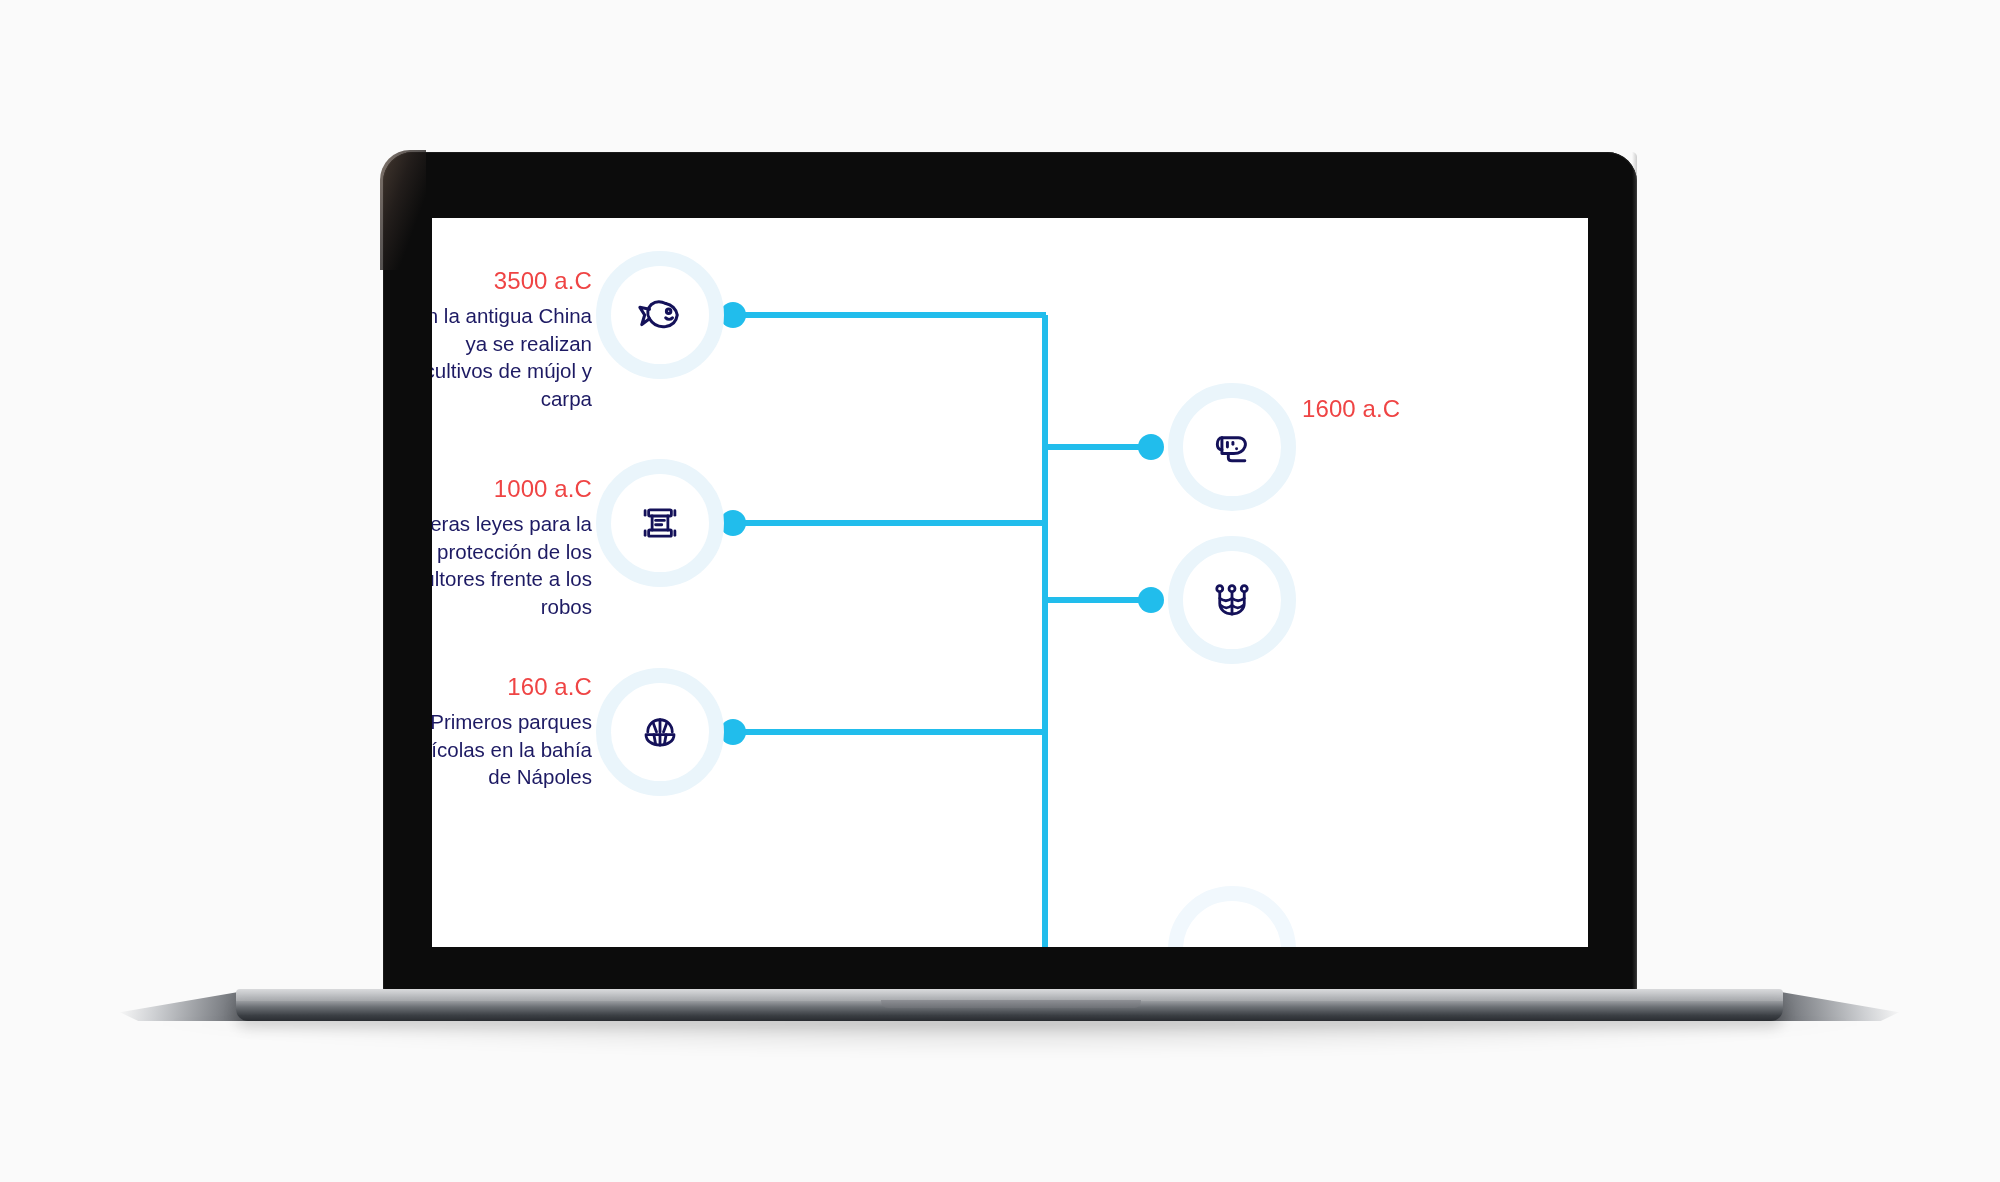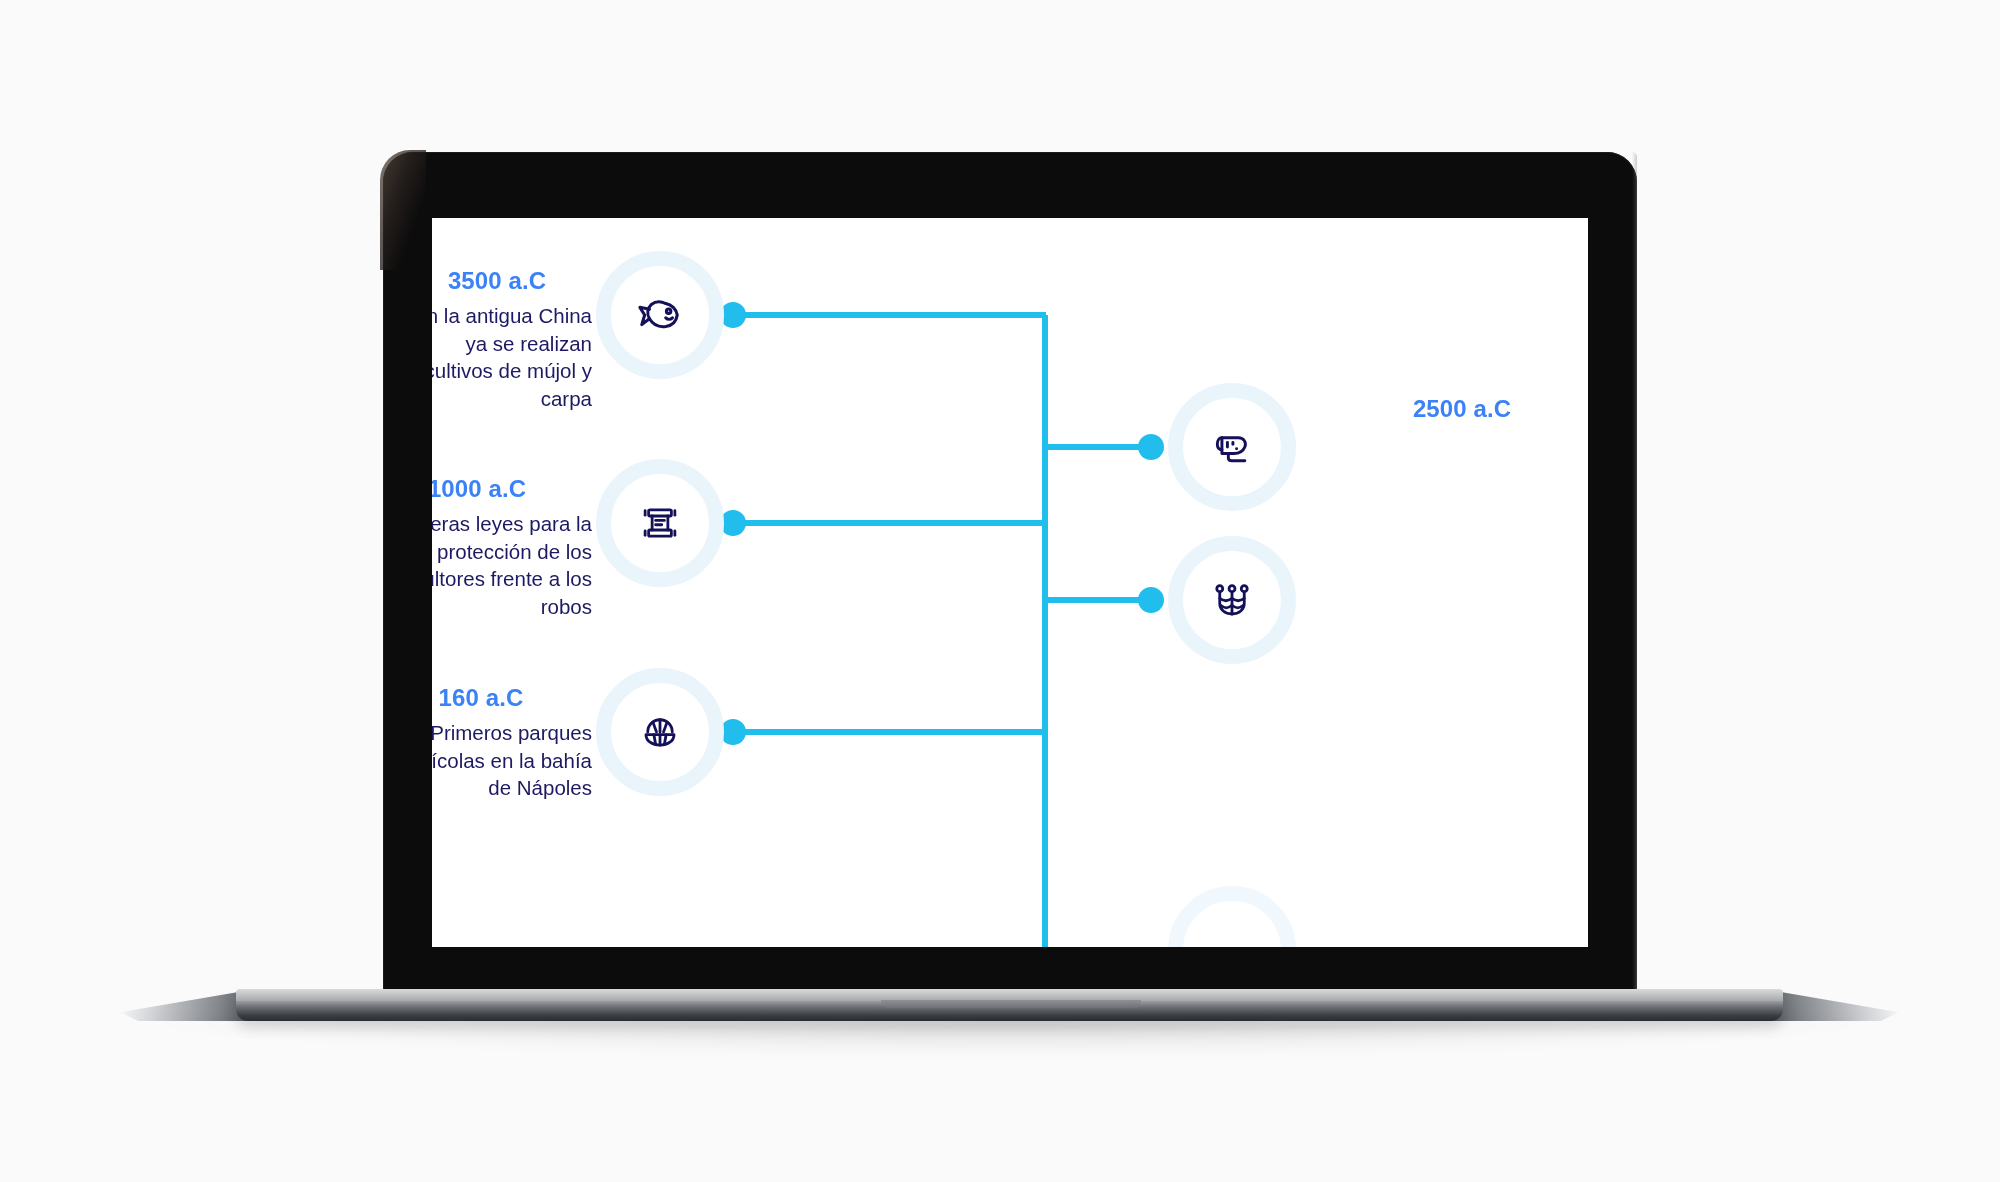--- a/index.html
+++ b/index.html
@@ -169,27 +169,26 @@
     color: #141159;
   }
   .icon-box svg { display: block; }
 
   .entry-text { position: absolute; }
   .entry-text.left  { text-align: right; }
   .entry-text.right { text-align: left; }
 
   .entry-year {
     font-size: 24px;
-    font-weight: 700;
-    color: #3b82f6;
+    font-weight: 400;
+    color: #ef4444;
     letter-spacing: .1px;
     line-height: 1.22;
     margin-bottom: 7px;
     white-space: nowrap;
-    text-align: center;
   }
   .entry-desc {
     font-size: 20.5px;
     font-weight: 400;
     color: #1d1a63;
     line-height: 1.34;
   }
 
   
   .halo.cropped {
@@ -237,21 +236,21 @@
           <svg width="44" height="44" viewBox="0 0 48 48" fill="none" stroke="currentColor" stroke-width="3.2" stroke-linecap="round" stroke-linejoin="round">
             <path d="M13 14h18c6 0 9 5 7 10 -2 5 -7 7 -12 7H13z"></path>
             <path d="M13 14c-3 0 -5 3 -5 7 0 4 2 6 5 6"></path>
             <path d="M20 31v5c0 2 2 3 4 3h14"></path>
             <path d="M19 19v5"></path>
             <path d="M25 19v2"></path>
             <circle cx="29" cy="26" r="1.6" fill="currentColor" stroke="none"></circle>
           </svg>
         </div>
         <div class="entry-text right" style="left:870px; top:176px; width:320px;">
-          <div class="entry-year">2500 a.C</div>
+          <div class="entry-year">1600 a.C</div>
         </div>
 
         <div class="branch" style="left:301px; top:302px; width:313px;"></div>
         <div class="node-dot" style="left:288px; top:292px;"></div>
         <div class="halo" style="left:164px; top:241px;"></div>
         <div class="icon-box" style="left:164px; top:241px;">
           <svg width="42" height="42" viewBox="0 0 48 48" fill="none" stroke="currentColor" stroke-width="3.2" stroke-linecap="round" stroke-linejoin="round">
             <rect x="11" y="9" width="26" height="7" rx="1.4"></rect>
             <rect x="11" y="32" width="26" height="7" rx="1.4"></rect>
             <path d="M15 16v16"></path>
@@ -292,21 +291,21 @@
             <path d="M10 24c0 -8 6 -14 14 -14s14 6 14 14"></path>
             <path d="M24 10v14"></path>
             <path d="M16 13l4 11"></path>
             <path d="M32 13l-4 11"></path>
             <path d="M8 27h32c0 7 -7 12 -16 12S8 34 8 27z"></path>
             <path d="M24 27v12"></path>
             <path d="M17 27l2 11"></path>
             <path d="M31 27l-2 11"></path>
           </svg>
         </div>
-        <div class="entry-text left" style="left:-62px; top:465px; width:222px;">
+        <div class="entry-text left" style="left:-62px; top:454px; width:222px;">
           <div class="entry-year">160 a.C</div>
           <div class="entry-desc">Primeros parques ostrícolas en la bahía de Nápoles</div>
         </div>
 
         <div class="halo cropped" style="left:736px; top:668px;"></div>
 
       </div>
 
     </div>
 

